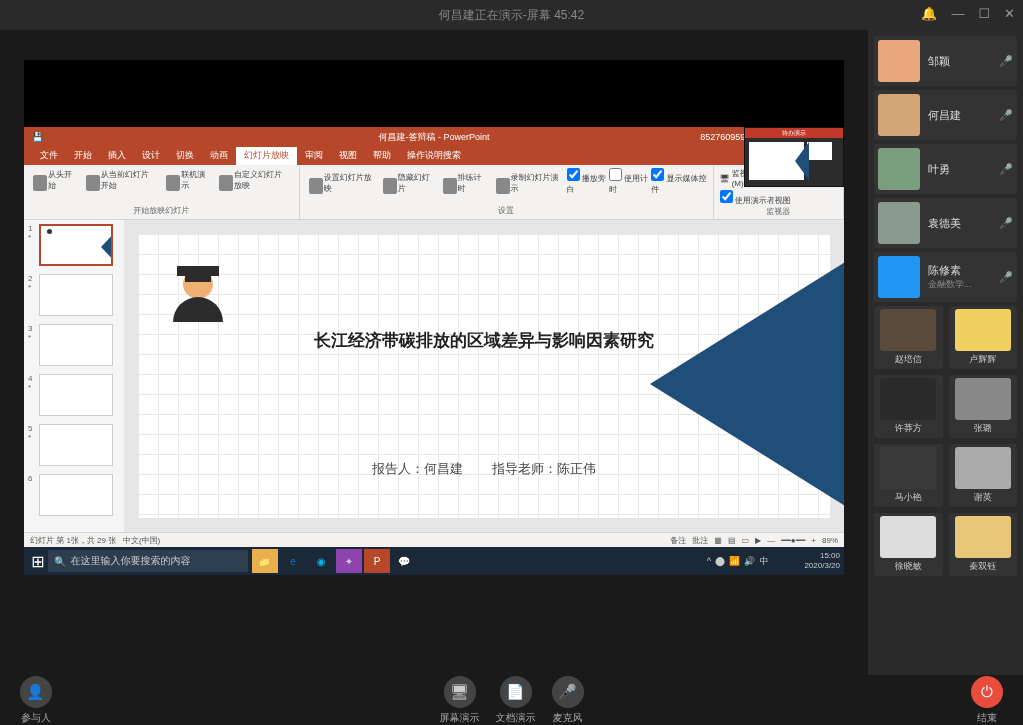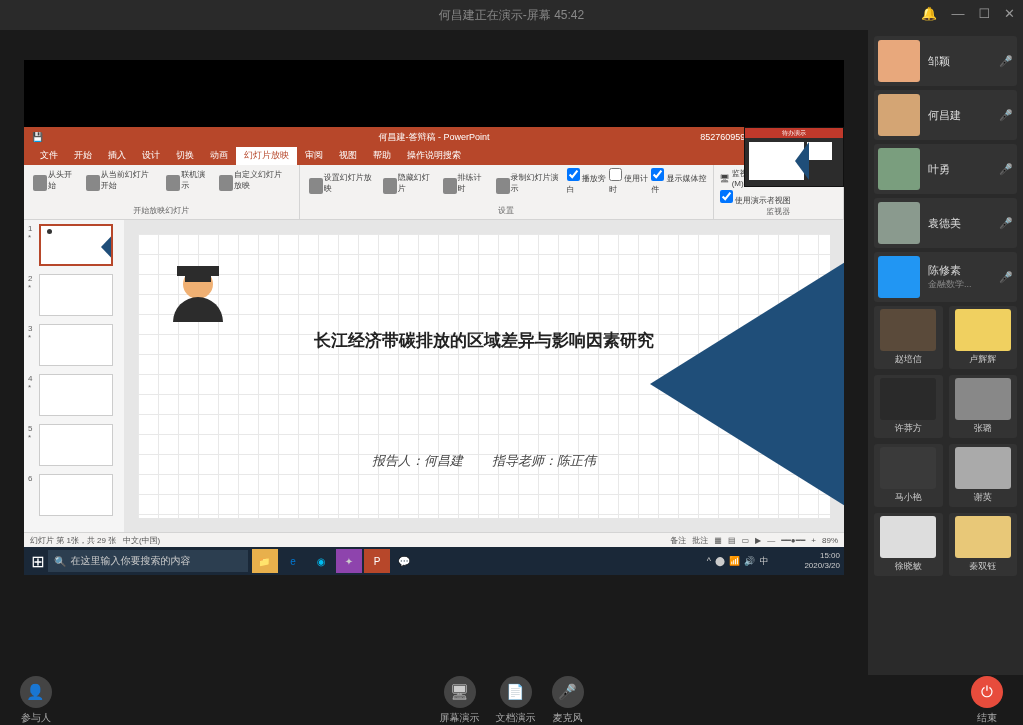--- a/index.html
+++ b/index.html
@@ -43,21 +43,21 @@
 .ppt-thumb { display: flex; padding: 4px; gap: 3px; }
 .ppt-thumb-num { font-size: 8px; color: #666; width: 8px; }
 .ppt-thumb-img { width: 74px; height: 42px; background: #fff; border: 1px solid #ccc; position: relative; overflow: hidden; }
 .ppt-thumb.active .ppt-thumb-img { border: 2px solid #b7472a; }
 .thumb-tri { position: absolute; right: -10px; top: 0; width: 0; height: 0; border-top: 21px solid transparent; border-bottom: 21px solid transparent; border-right: 20px solid #1f4e79; }
 .thumb-dot { width: 5px; height: 5px; background: #333; border-radius: 50%; position: absolute; left: 6px; top: 3px; }
 
 .ppt-canvas { flex: 1; background: #fff; background-image: linear-gradient(#e8e8e8 1px, transparent 1px), linear-gradient(90deg, #e8e8e8 1px, transparent 1px); background-size: 20px 20px; position: relative; margin: 14px; text-align: center; }
 .canvas-triangle { position: absolute; right: -60px; top: 0; width: 0; height: 0; border-top: 150px solid transparent; border-bottom: 150px solid transparent; border-right: 240px solid #1f4e79; }
 .canvas-title { position: absolute; left: 50%; top: 95px; transform: translateX(-50%); font-size: 17px; font-weight: bold; color: #222; white-space: nowrap; }
-.canvas-sub { position: absolute; top: 218px; left: 50%; transform: translateX(-50%); font-size: 13px; color: #444; white-space: nowrap; font-style: italic; }
+.canvas-sub { position: absolute; top: 226px; left: 50%; transform: translateX(-50%); font-size: 13px; color: #444; white-space: nowrap; }
 .grad-icon { position: absolute; left: 30px; top: 35px; width: 60px; height: 60px; }
 .grad-head { width: 30px; height: 30px; background: #f0b073; border-radius: 50%; margin: 0 auto; }
 .grad-body { width: 50px; height: 25px; background: #2c2c2c; border-radius: 25px 25px 0 0; margin: -2px auto 0; }
 .grad-cap { position: absolute; top: -3px; left: 50%; transform: translateX(-50%); width: 42px; height: 10px; background: #2c2c2c; }
 .grad-cap::after { content: ''; position: absolute; top: 4px; left: 8px; width: 26px; height: 12px; background: #2c2c2c; }
 
 .ppt-statusbar { height: 15px; background: #f3f2f1; border-top: 1px solid #d4d4d4; display: flex; align-items: center; justify-content: space-between; padding: 0 6px; font-size: 8px; color: #555; }
 .ppt-statusbar-right { display: flex; gap: 6px; align-items: center; }
 
 

